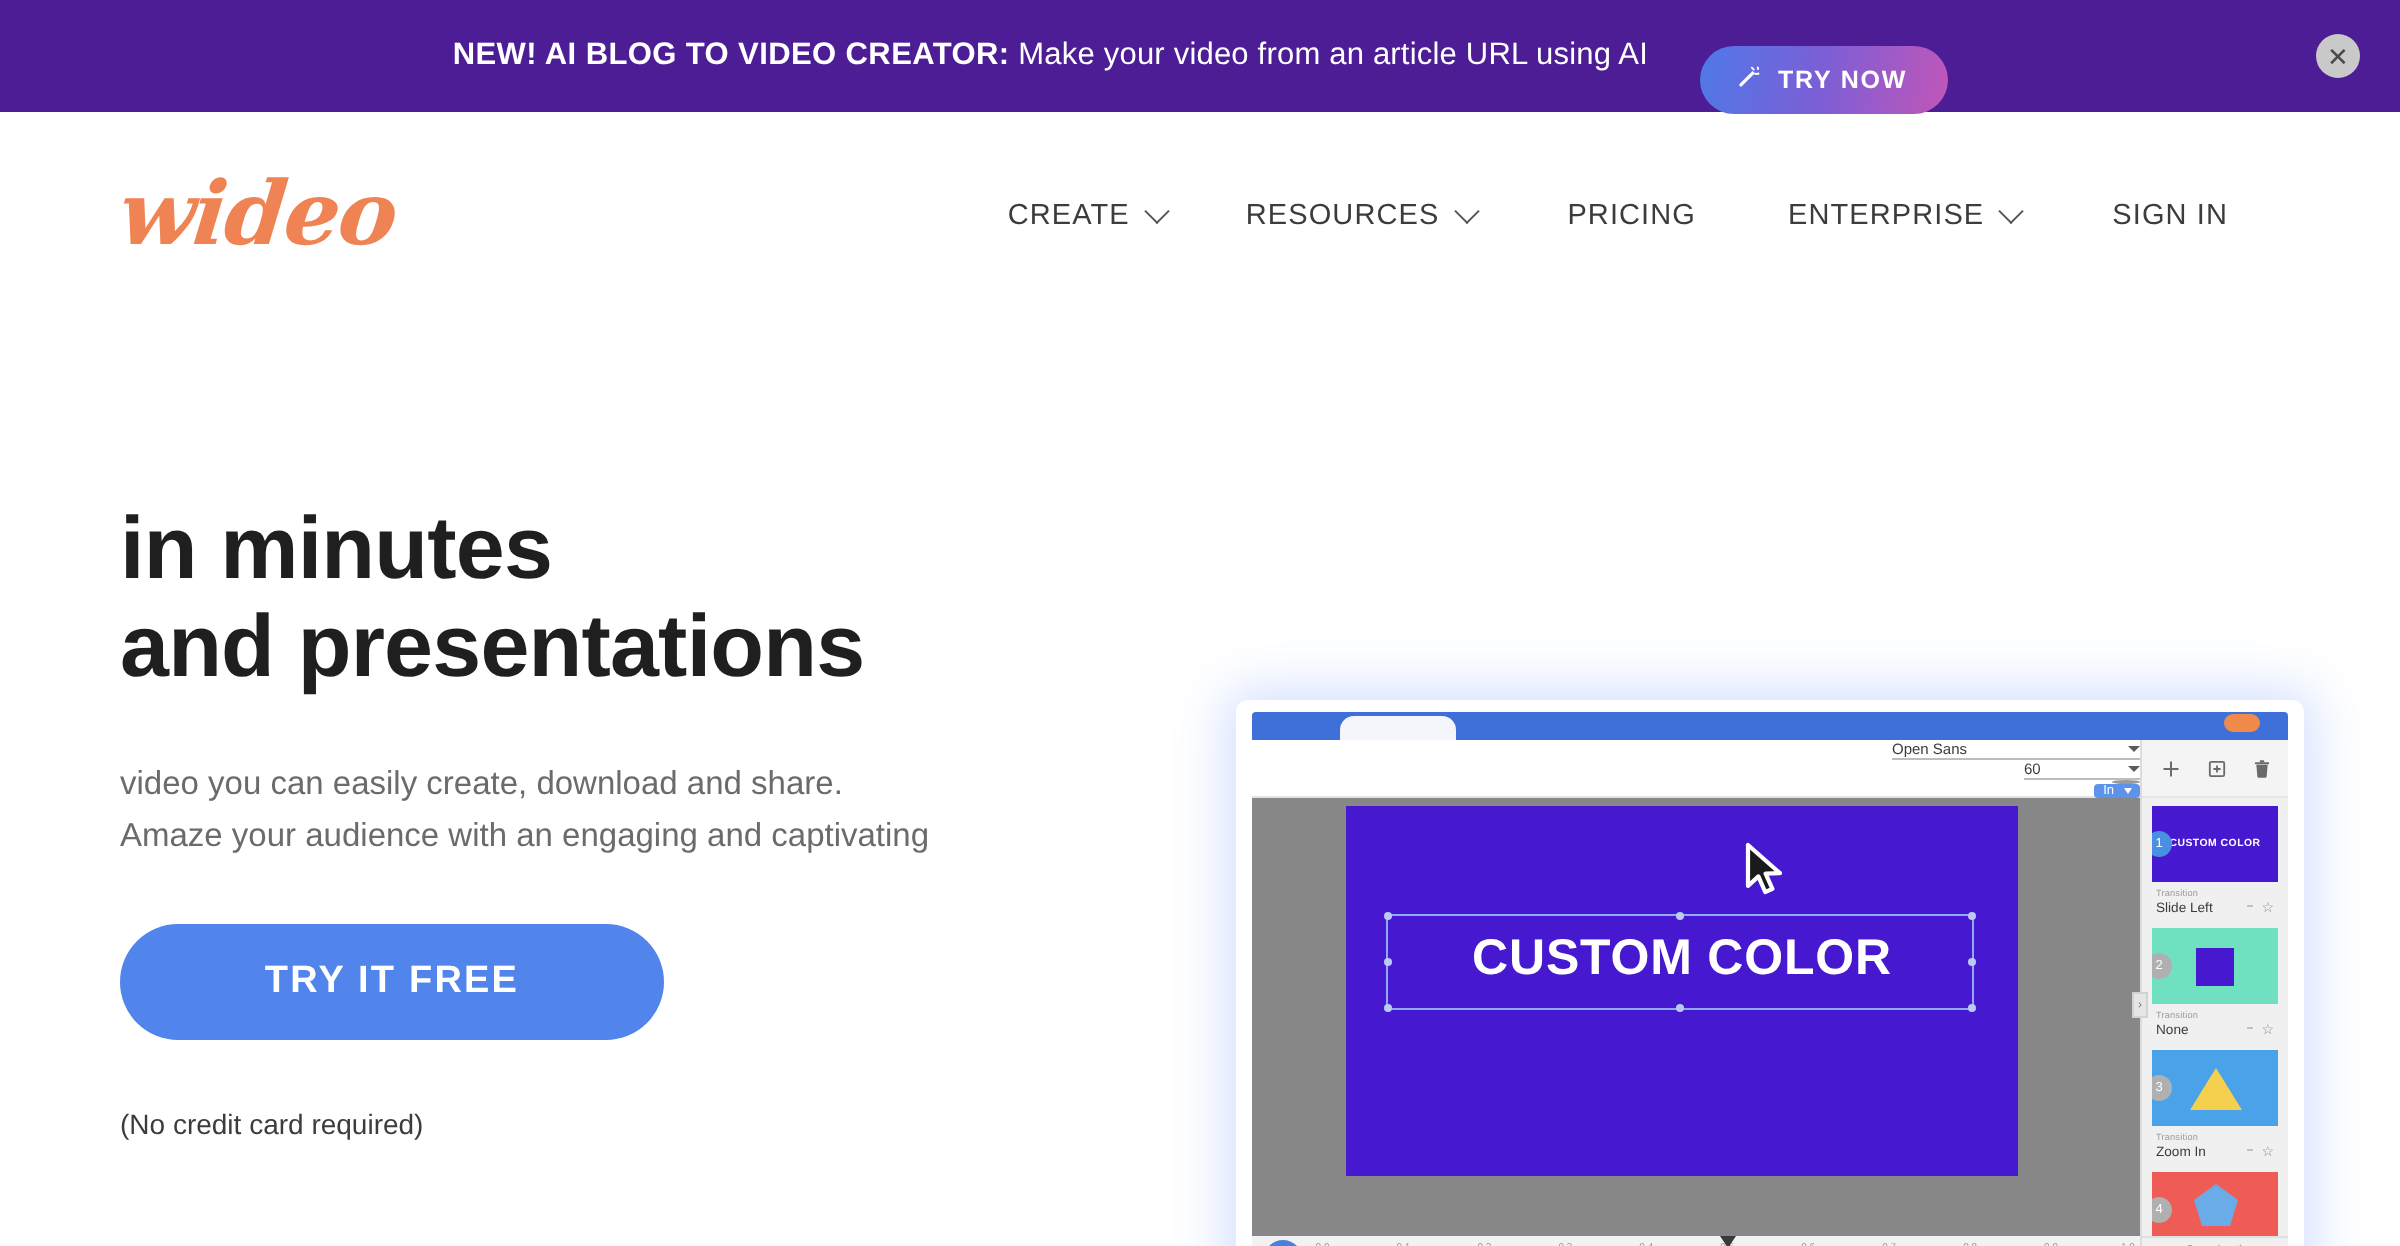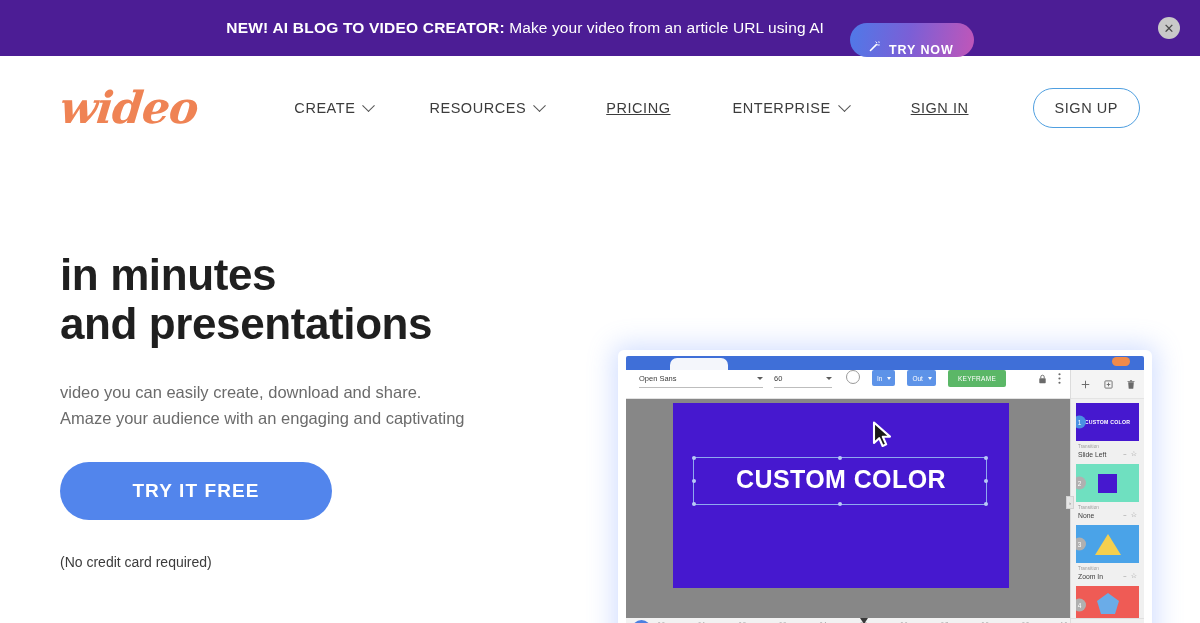--- a/index.html
+++ b/index.html
@@ -40,21 +40,21 @@
     padding: 0 20px 0 17px;
     border: none;
     border-radius: 17px;
     background: linear-gradient(100deg, #4f79e8 0%, #7b5fd6 48%, #c156b8 100%);
     color: #ffffff;
     font-family: "Liberation Sans", sans-serif;
     font-size: 12.5px;
     font-weight: bold;
     letter-spacing: .9px;
     display: flex;
-    align-items: flex-end;
+    align-items: center;
     gap: 8px;
     cursor: pointer;
     margin-top: 24px;
   }
   .promo-cta .wand { display: block; }
   .promo-close {
     position: absolute;
     right: 20px;
     top: 50%;
     transform: translateY(-50%);
@@ -89,34 +89,34 @@
     letter-spacing: -1px;
     line-height: 1;
     transform: skewX(-6deg);
     cursor: pointer;
     user-select: none;
   }
   .nav {
     margin-left: auto;
     display: flex;
     align-items: center;
-    gap: 16px;
+    gap: 0;
   }
   .nav-item {
     display: flex;
     align-items: center;
     gap: 9px;
     padding: 0 20px;
     font-size: 14.5px;
     letter-spacing: .55px;
     color: #3c3c3c;
     cursor: pointer;
     white-space: nowrap;
   }
-  .nav-item.wide { padding: 0 26px; text-decoration: underline; }
+  .nav-item.wide { padding: 0 26px; }
   .caret {
     display: inline-block;
     width: 9px;
     height: 9px;
     border-right: 1.6px solid #555;
     border-bottom: 1.6px solid #555;
     transform: rotate(45deg) translate(-2px, -2px);
   }
   .signup-btn {
     margin-left: 22px;
@@ -218,23 +218,24 @@
     border-radius: 9px;
   }
 
   
   .app-toolbar {
     position: absolute; left: 0; top: 14px;
     width: 444px; height: 29px;
     background: #ffffff;
     border-bottom: 1px solid #e2e2e2;
     display: flex;
-    align-items: flex-start;
+    align-items: flex-end;
     padding-left: 13px;
     gap: 0;
+    flex-direction: column;
   }
   .tb-select {
     position: relative;
     height: 18px;
     border-bottom: 1px solid #bdbdbd;
     display: flex;
     align-items: center;
     font-size: 7.5px;
     color: #3c3c3c;
     cursor: pointer;
@@ -515,21 +516,20 @@
 
     <div class="nav-item">
       <span>ENTERPRISE</span>
       <span class="caret"></span>
     </div>
 
     <div class="nav-item wide">
       <span>SIGN IN</span>
     </div>
 
-    <button class="signup-btn">SIGN UP</button>
   </div>
 </div>
 
 <div class="hero">
 
   <div class="hero-left">
     <h1 class="hero-title">
       <span class="line">in minutes</span>
       <span class="line">and presentations</span>
     </h1>

